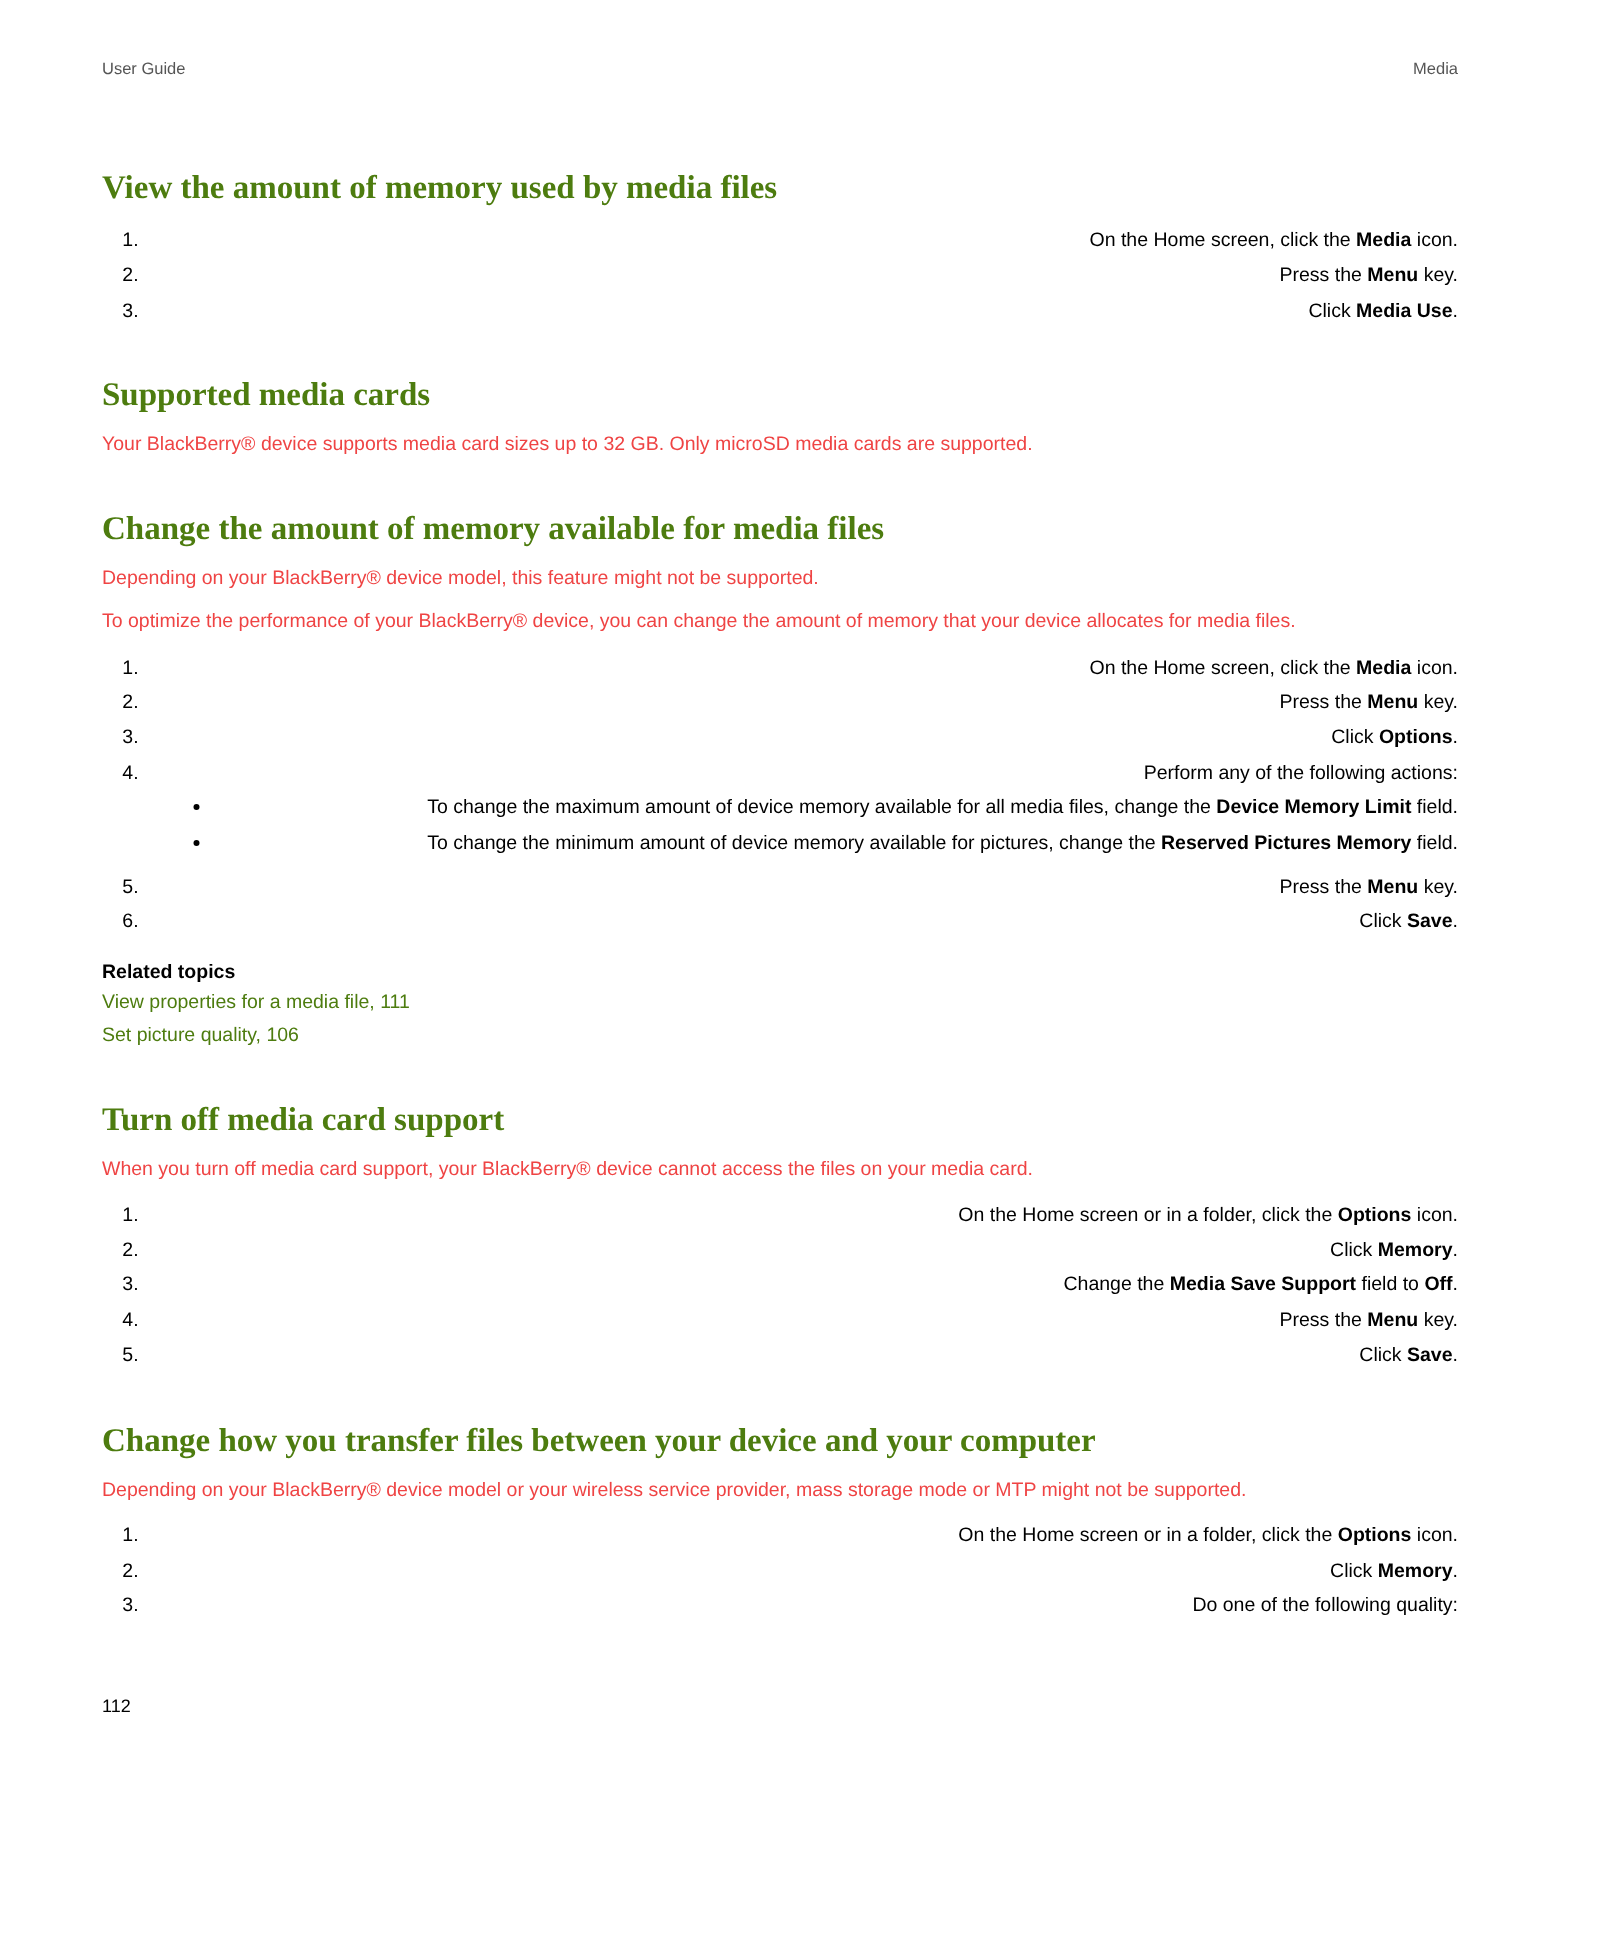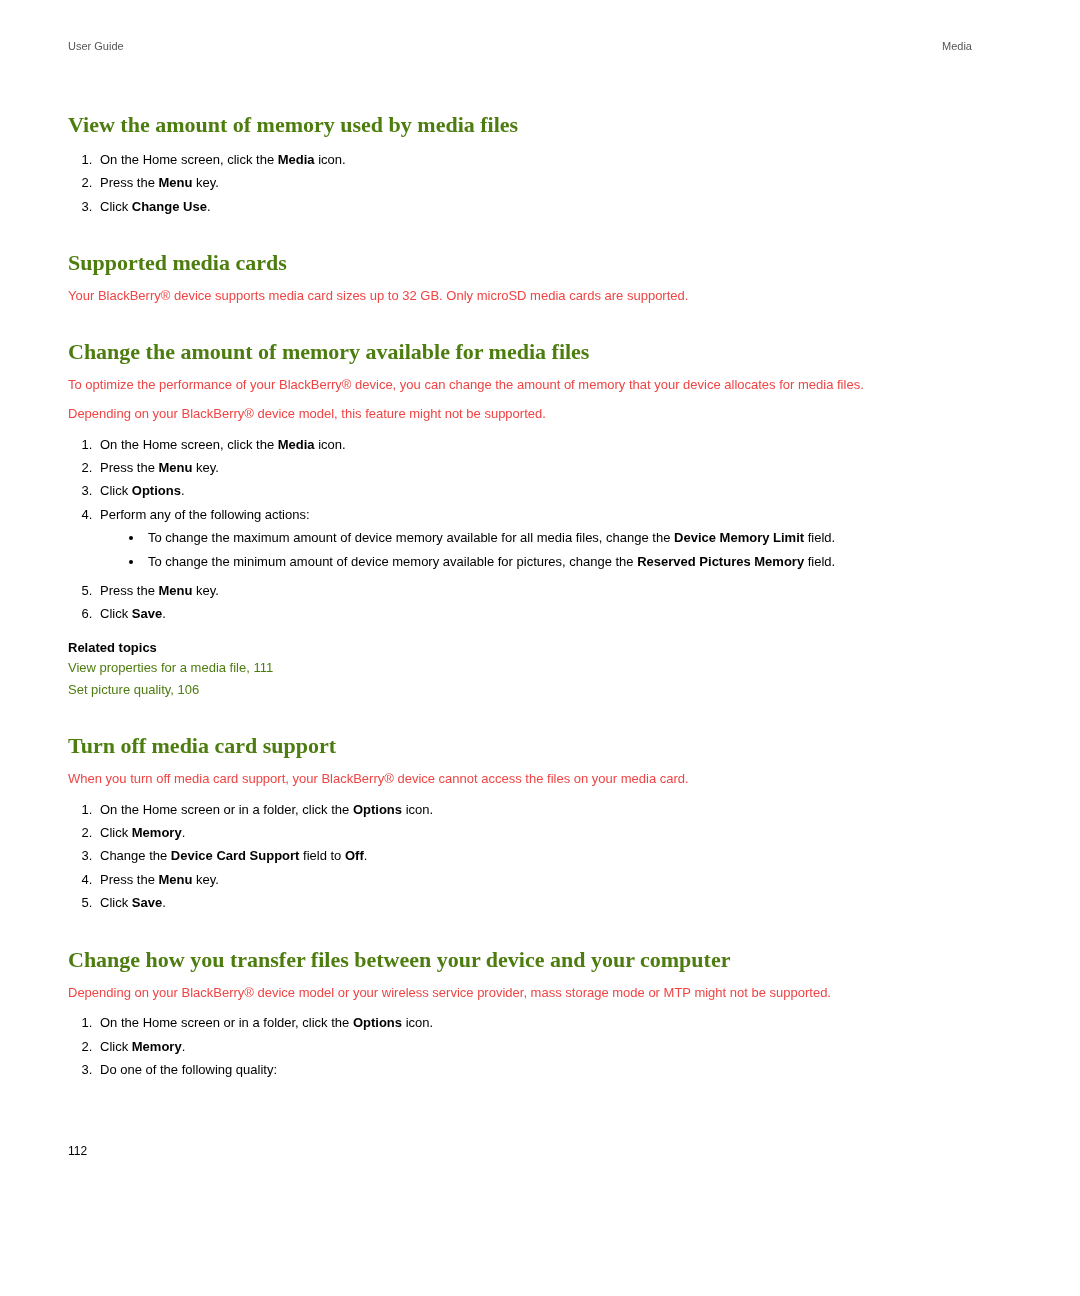--- a/index.html
+++ b/index.html
@@ -55,20 +55,21 @@
 
     ol {
       margin-left: 28px;
       margin-bottom: 10px;
     }
 
     ol li {
       font-size: 13px;
       line-height: 1.8;
       padding-left: 4px;
+      text-align: right;
     }
 
     ul.bullet-list {
       margin-left: 44px;
       margin-bottom: 6px;
       list-style-type: disc;
     }
 
     ul.bullet-list li {
       font-size: 13px;
@@ -94,54 +95,54 @@
       color: #4d7c0f;
       font-size: 13px;
       display: block;
       line-height: 1.7;
       text-decoration: none;
       cursor: pointer;
     }
 
     .footer {
       position: absolute;
-      bottom: 16px;
+      bottom: 30px;
       left: 68px;
       font-size: 12px;
       color: #000;
     }
   </style>
 </head>
 <body>
 
 <div class="page">
 
   <div class="header">
     <span class="header-left">User Guide</span>
     <span class="header-right">Media</span>
   </div>
 
   <div class="section">
     <h2>View the amount of memory used by media files</h2>
     <ol>
       <li>On the Home screen, click the <span class="bold">Media</span> icon.</li>
       <li>Press the <span class="bold">Menu</span> key.</li>
-      <li>Click <span class="bold">Change Use</span>.</li>
+      <li>Click <span class="bold">Media Use</span>.</li>
     </ol>
   </div>
 
   <div class="section">
     <h2>Supported media cards</h2>
     <p>Your BlackBerry® device supports media card sizes up to 32 GB. Only microSD media cards are supported.</p>
   </div>
 
   <div class="section">
     <h2>Change the amount of memory available for media files</h2>
+    <p>Depending on your BlackBerry® device model, this feature might not be supported.</p>
     <p>To optimize the performance of your BlackBerry® device, you can change the amount of memory that your device allocates for media files.</p>
-    <p>Depending on your BlackBerry® device model, this feature might not be supported.</p>
     <ol>
       <li>On the Home screen, click the <span class="bold">Media</span> icon.</li>
       <li>Press the <span class="bold">Menu</span> key.</li>
       <li>Click <span class="bold">Options</span>.</li>
       <li>Perform any of the following actions:
         <ul class="bullet-list">
           <li>To change the maximum amount of device memory available for all media files, change the <span class="bold">Device Memory Limit</span> field.</li>
           <li>To change the minimum amount of device memory available for pictures, change the <span class="bold">Reserved Pictures Memory</span> field.</li>
         </ul>
       </li>
@@ -155,21 +156,21 @@
       <a class="related-link">Set picture quality, 106</a>
     </div>
   </div>
 
   <div class="section">
     <h2>Turn off media card support</h2>
     <p>When you turn off media card support, your BlackBerry® device cannot access the files on your media card.</p>
     <ol>
       <li>On the Home screen or in a folder, click the <span class="bold">Options</span> icon.</li>
       <li>Click <span class="bold">Memory</span>.</li>
-      <li>Change the <span class="bold">Device Card Support</span> field to <span class="bold">Off</span>.</li>
+      <li>Change the <span class="bold">Media Save Support</span> field to <span class="bold">Off</span>.</li>
       <li>Press the <span class="bold">Menu</span> key.</li>
       <li>Click <span class="bold">Save</span>.</li>
     </ol>
   </div>
 
   <div class="section">
     <h2>Change how you transfer files between your device and your computer</h2>
     <p>Depending on your BlackBerry® device model or your wireless service provider, mass storage mode or MTP might not be supported.</p>
     <ol>
       <li>On the Home screen or in a folder, click the <span class="bold">Options</span> icon.</li>

